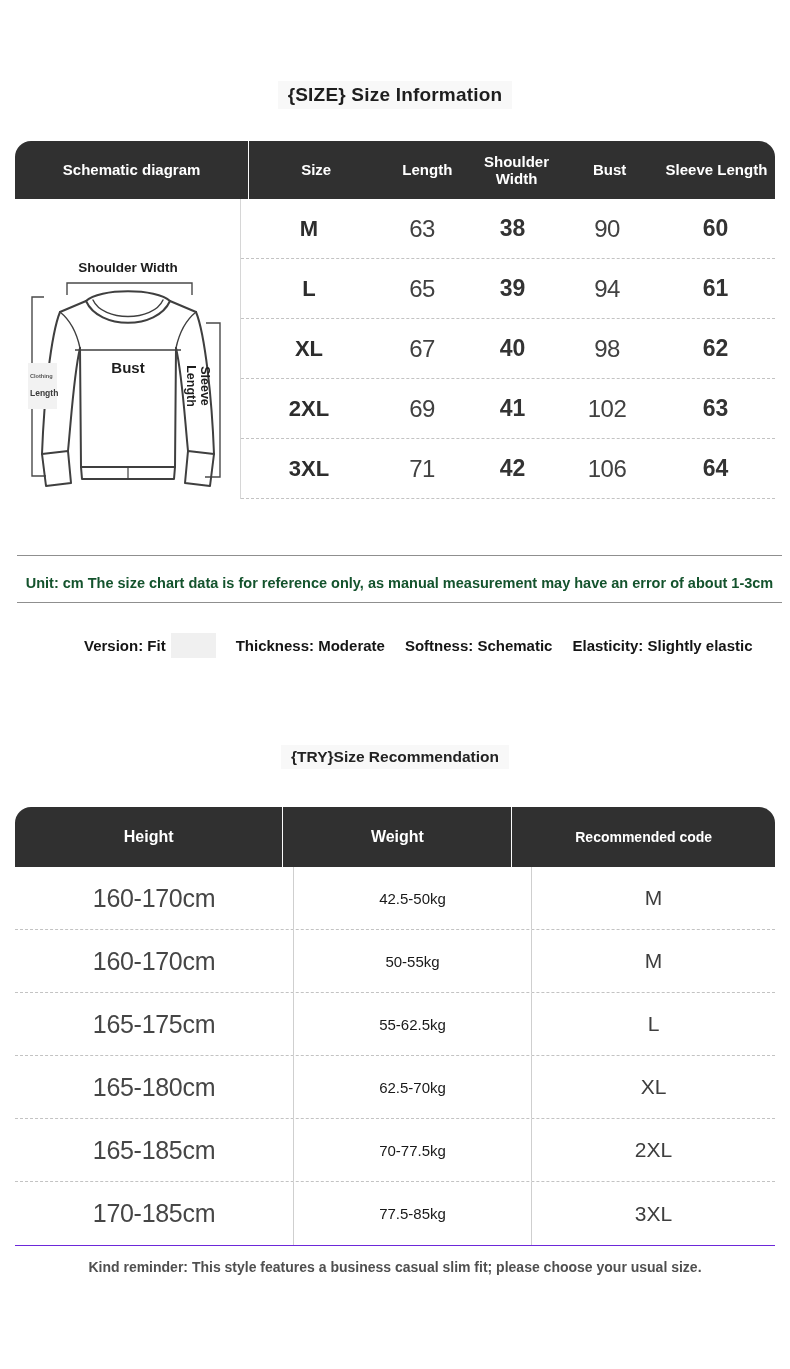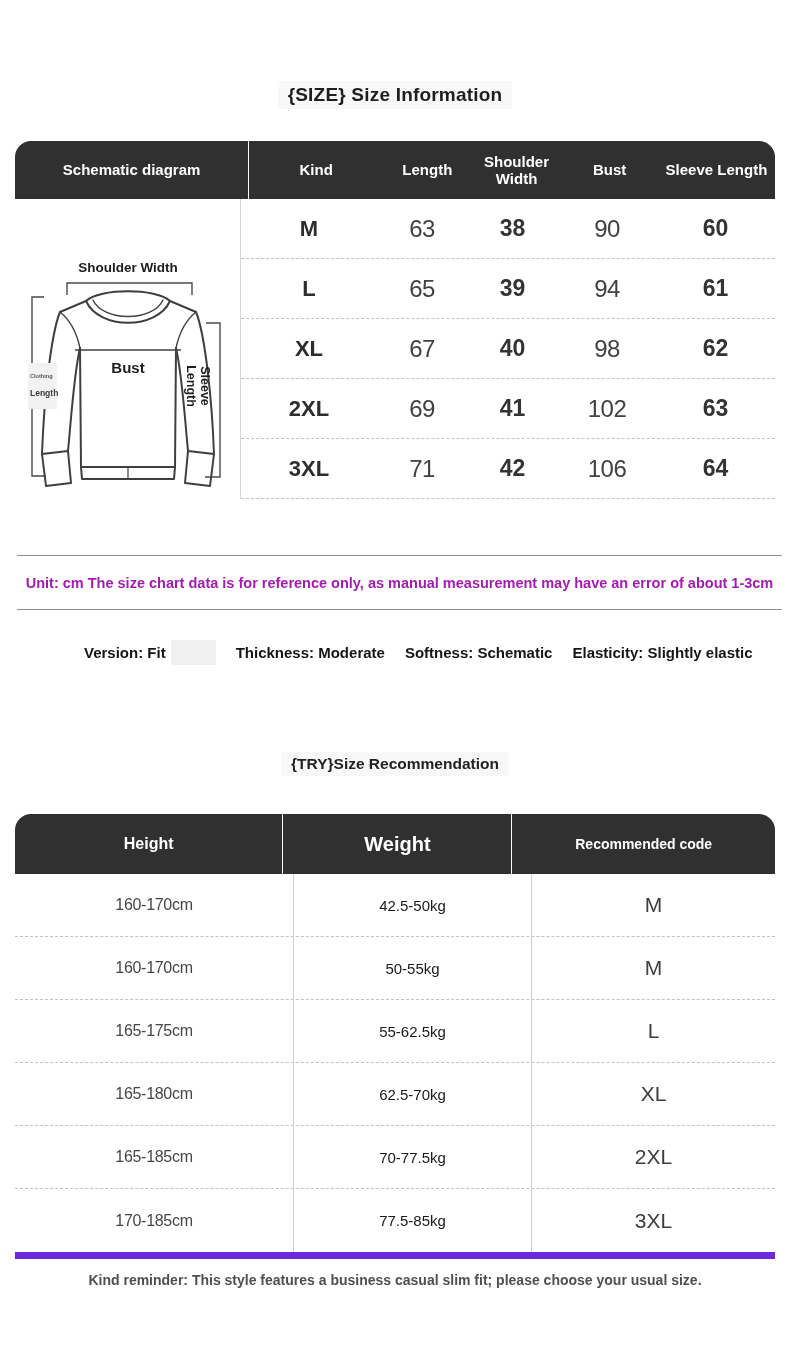--- a/index.html
+++ b/index.html
@@ -45,43 +45,43 @@
     border-bottom:1px dashed #c3c3c3;text-align:center;
   }
   .bc{display:flex;align-items:center;justify-content:center;box-sizing:border-box;}
   .t1-row .c-size{font-weight:bold;font-size:22px;color:#2d2d2d;}
   .t1-row .c-length,.t1-row .c-bust{font-size:24px;font-weight:400;color:#414141;letter-spacing:-.5px;}
   .t1-row .c-shoulder,.t1-row .c-sleeve{font-weight:bold;font-size:23px;color:#333333;}
 
   
   .unit-note{
     margin:56px 8px 0 17px;border-top:1px solid #8f8f8f;border-bottom:1px solid #8f8f8f;
-    padding:19px 0 18px;text-align:center;font-size:14.5px;font-weight:bold;color:#a21caf;
+    padding:19px 0 11px;text-align:center;font-size:14.5px;font-weight:bold;color:#14532d;
   }
 
   
   .attrs{
     display:flex;justify-content:space-between;align-items:center;
     padding:0 38px 0 84px;margin-top:30px;font-size:15px;font-weight:bold;color:#151515;gap:20px;
   }
   .attr{white-space:nowrap;display:flex;align-items:center;}
   .decor-box{display:inline-block;width:45px;height:25px;background:#f0f0f0;margin-left:5px;}
 
   
-  .table2{margin:38px 15px 0 15px;width:760px;border-bottom:7px solid #6d28d9;}
+  .table2{margin:38px 15px 0 15px;width:760px;border-bottom:1px solid #6d28d9;}
   .t2-head{
     display:flex;height:60px;background:#303030;border-radius:16px 16px 0 0;
     color:#ffffff;font-weight:bold;text-align:center;
   }
   .h-height{width:278px;font-size:16px;}
-  .h-weight{width:238px;font-size:20px;border-left:1px solid #fbfbfb;}
+  .h-weight{width:238px;font-size:16px;border-left:1px solid #fbfbfb;}
   .h-code{width:274px;font-size:14px;border-left:1px solid #fbfbfb;}
   .t2-row{display:flex;height:63px;box-sizing:border-box;border-bottom:1px dashed #c3c3c3;text-align:center;}
   .t2-row:last-child{border-bottom:none;}
-  .d-height{width:278px;font-size:16px;font-weight:400;color:#464646;letter-spacing:-.3px;}
+  .d-height{width:278px;font-size:25px;font-weight:400;color:#464646;letter-spacing:-.3px;}
   .d-weight{width:238px;border-left:1px solid #cfcfcf;}
   .d-weight .wt-hl{background:#ffffff;padding:2px 8px;font-size:15px;font-weight:normal;color:#191919;}
   .d-code{width:244px;border-left:1px solid #cfcfcf;font-size:21px;font-weight:400;color:#3e3e3e;}
 
   
   .reminder{margin:13px 8px 90px;text-align:center;font-size:14px;font-weight:bold;color:#4f4f4f;}
 
   
   .schematic-svg{display:block;}
   .schematic-svg text{font-family:"Liberation Sans", sans-serif;}
@@ -91,21 +91,21 @@
 
 <div class="page">
 
   <h1 class="size-title">
     <span class="hl">{SIZE} Size Information</span>
   </h1>
 
   <div class="table1">
     <div class="t1-head">
       <div class="hc c-schematic">Schematic diagram</div>
-      <div class="hc c-size">Kind</div>
+      <div class="hc c-size">Size</div>
       <div class="hc c-length">Length</div>
       <div class="hc c-shoulder">Shoulder Width</div>
       <div class="hc c-bust">Bust</div>
       <div class="hc c-sleeve">Sleeve Length</div>
     </div>
 
     <div class="t1-body">
       <div class="t1-schematic">
         <svg class="schematic-svg" width="226" height="300" viewBox="0 0 226 300">
 

